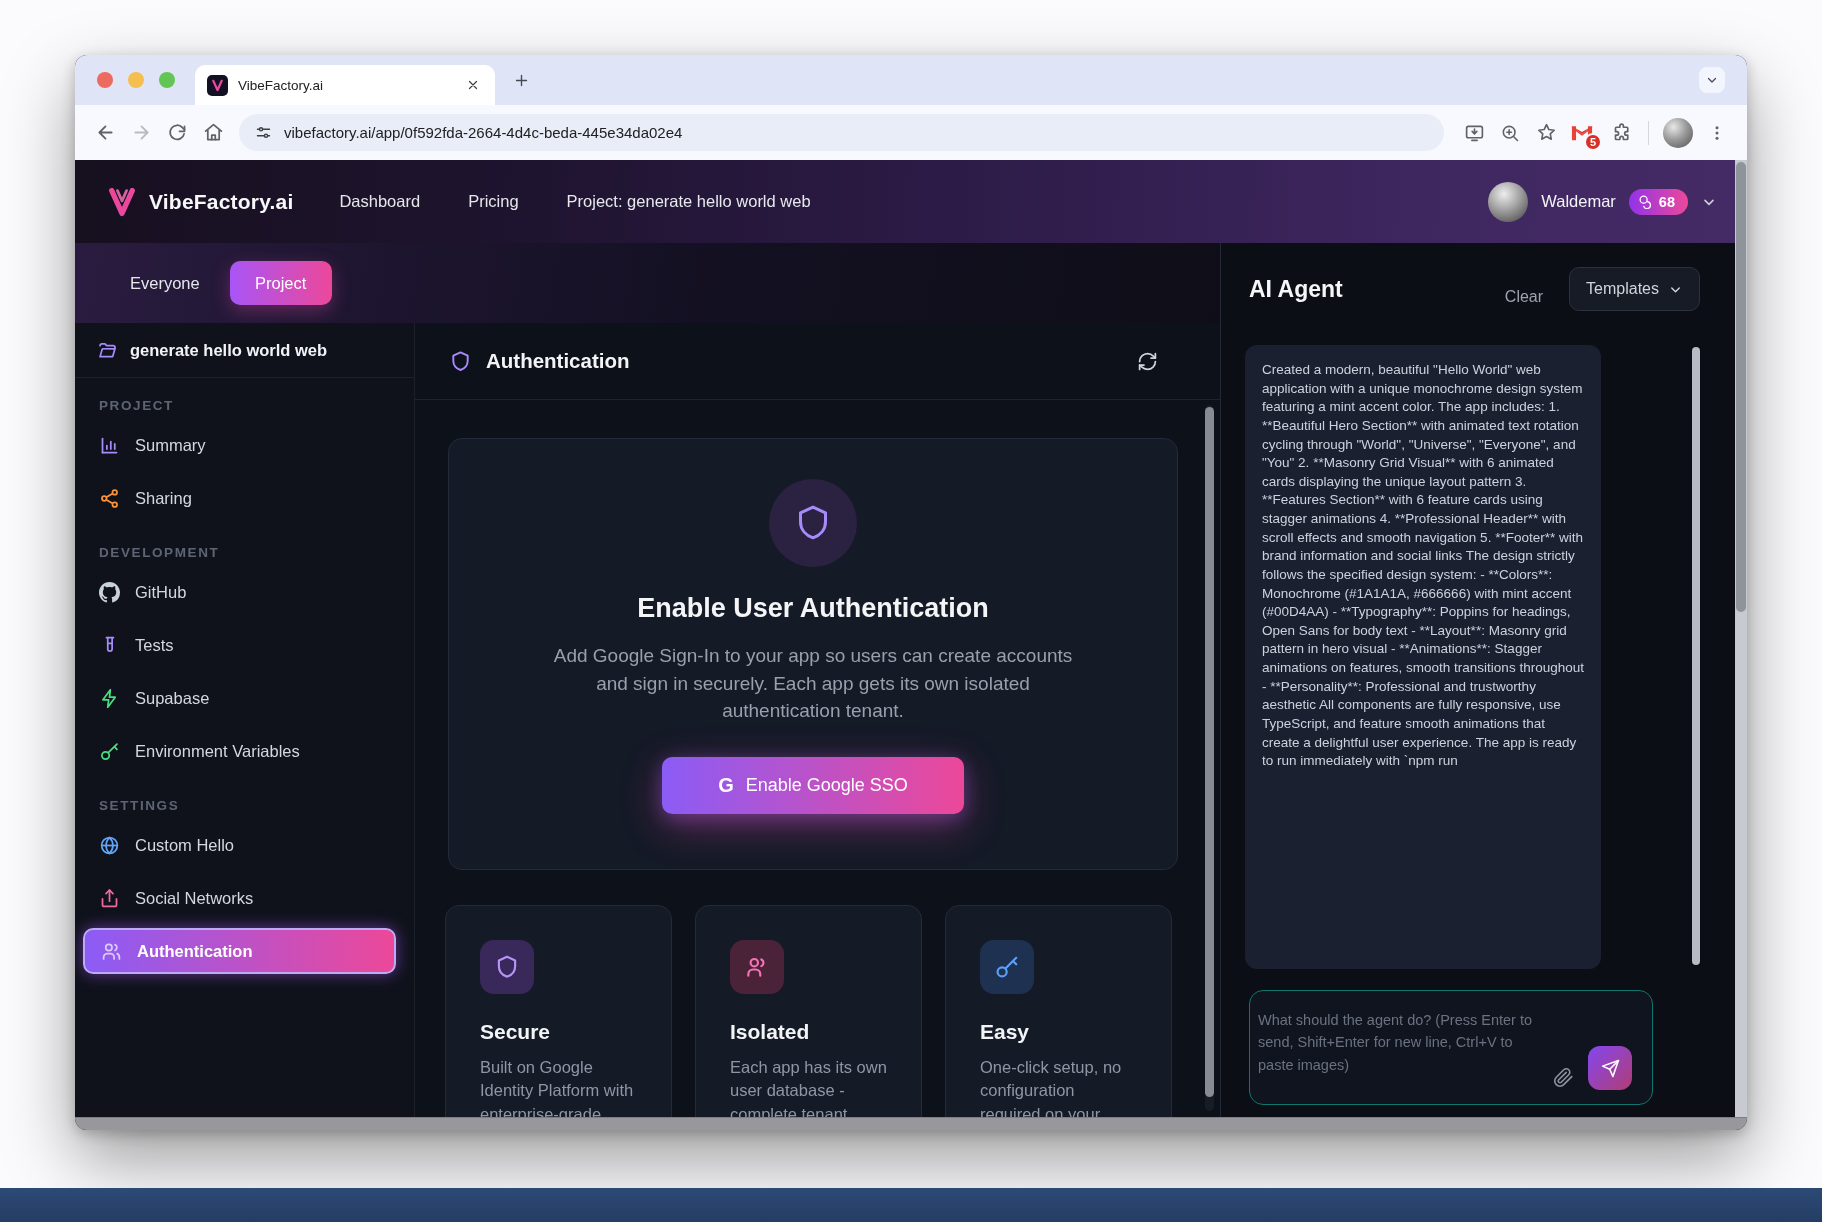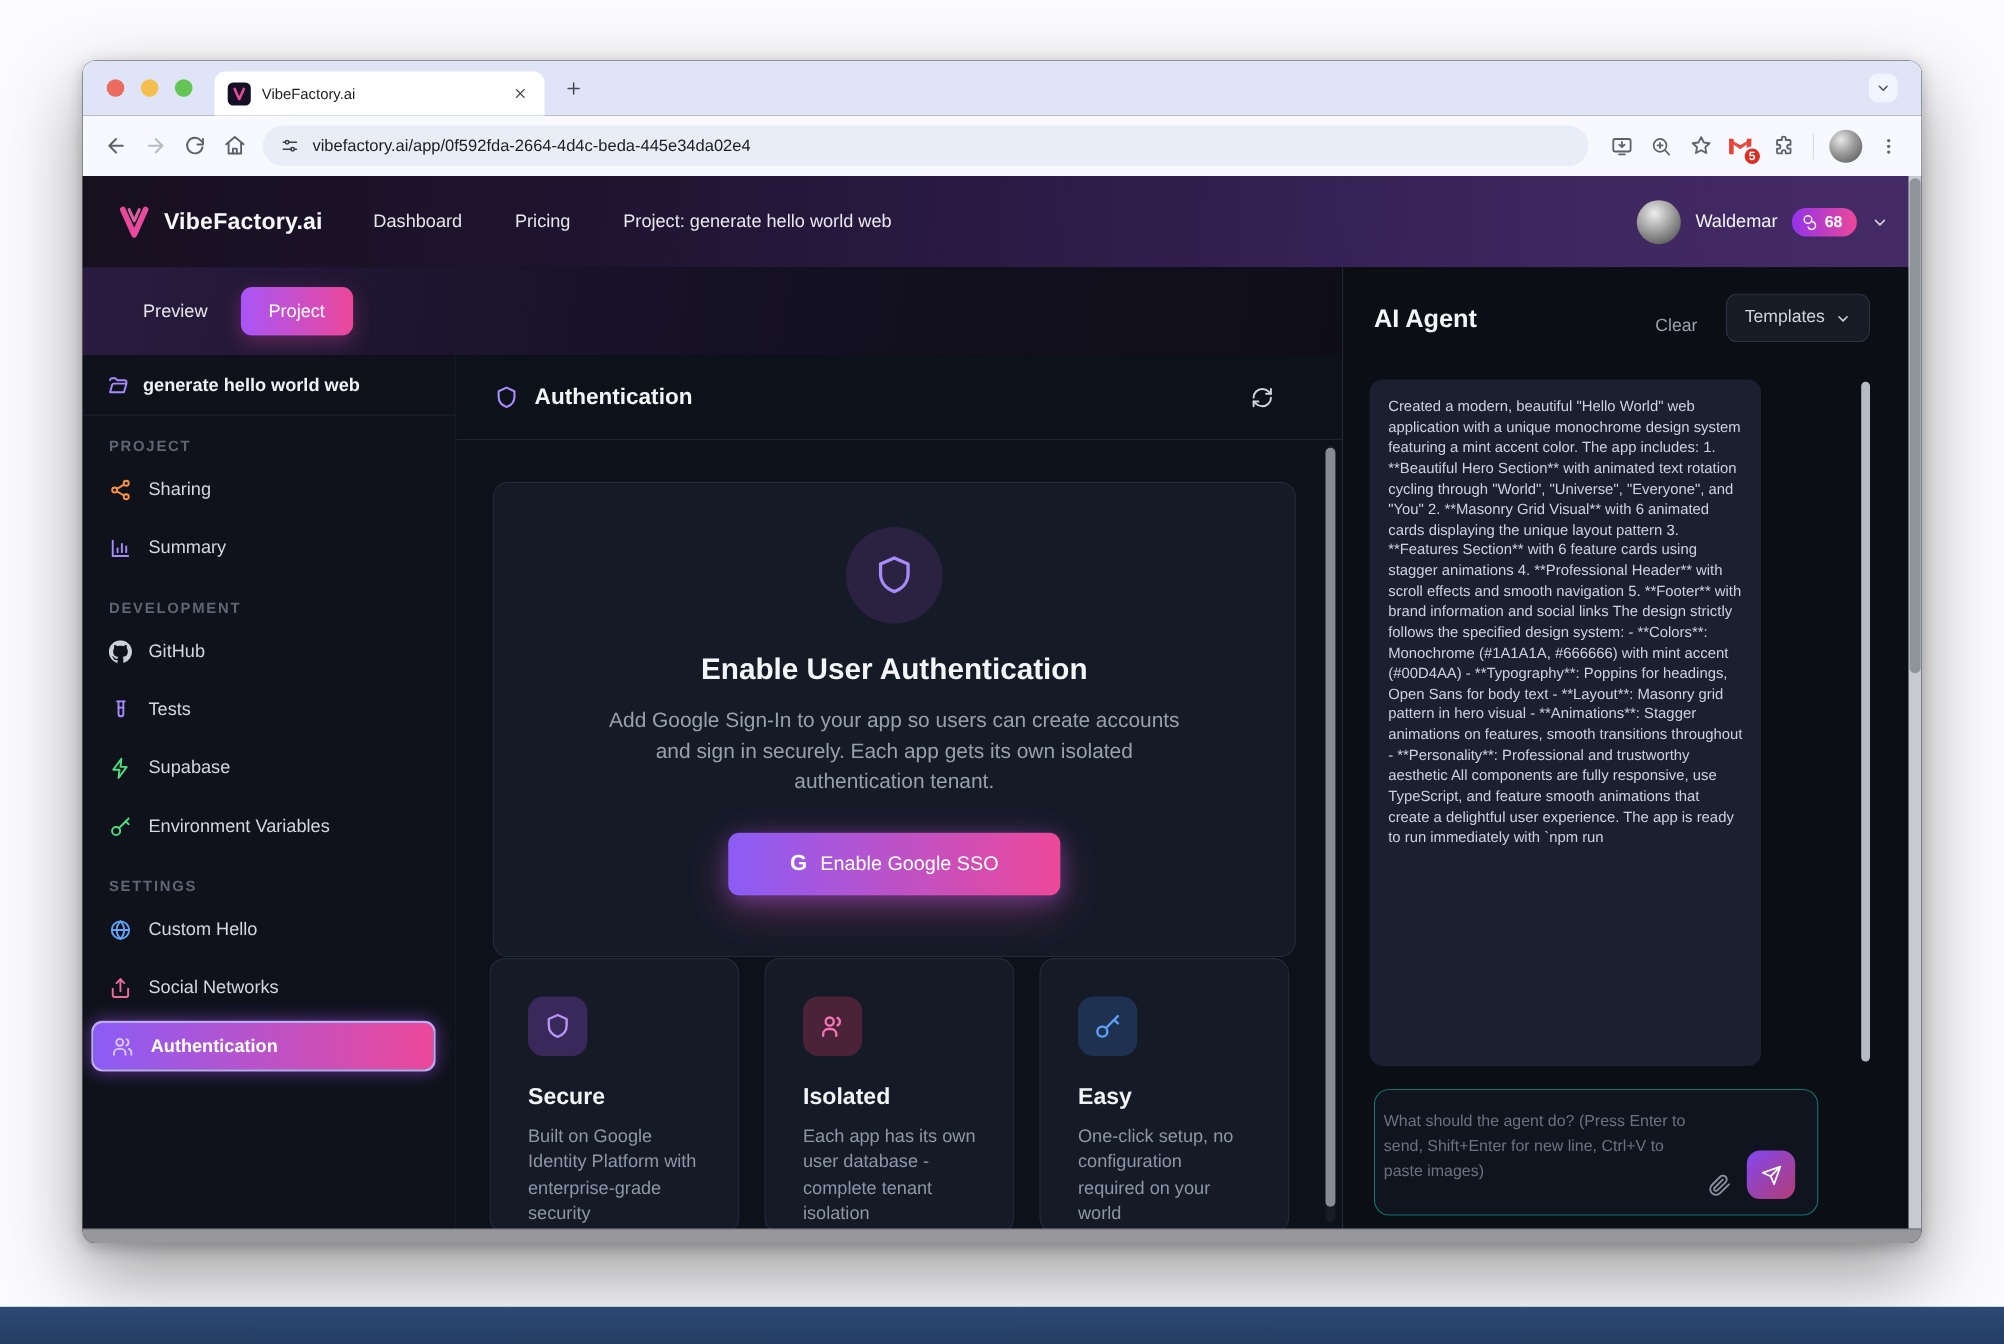--- a/index.html
+++ b/index.html
@@ -86,21 +86,21 @@
   .refresh-btn { margin-left:auto; margin-right:28px; color:#d1d5db; }
   .hero-card { position:absolute; left:33px; top:115px; width:730px; height:432px; background:#151a27; border:1px solid #232a3a; border-radius:14px; text-align:center; }
   .hero-circle { width:88px; height:88px; border-radius:50%; background:#2b2140; margin:40px auto 0; display:flex; align-items:center; justify-content:center; color:#a78bfa; }
   .hero-title { margin-top:26px; font-size:27px; font-weight:bold; color:#f4f5f7; }
   .hero-desc { margin:18px auto 0; max-width:525px; font-size:19px; line-height:1.45; color:#98a0ac; }
   .btn-sso { margin-top:32px; width:302px; height:57px; border:none; border-radius:10px;
     background:linear-gradient(90deg,#8b5cf6,#ec4899); color:#fff; font-size:18px; font-family:inherit;
     display:inline-flex; align-items:center; justify-content:center; gap:12px;
     box-shadow:0 12px 38px rgba(217,70,160,.38), 0 4px 18px rgba(139,92,246,.38); }
   .g-glyph { font-size:20px; font-weight:bold; color:#fff; }
-  .feature-card { position:absolute; top:548px; width:227px; height:250px; background:#151a27; border:1px solid #232a3a; border-radius:14px; padding:34px; }
+  .feature-card { position:absolute; top:582px; width:227px; height:250px; background:#151a27; border:1px solid #232a3a; border-radius:14px; padding:34px; }
   .feature-card .tile { width:54px; height:54px; border-radius:14px; display:flex; align-items:center; justify-content:center; }
   .tile-purple { background:#39285a; color:#b794f6; }
   .tile-pink { background:#4a2339; color:#f472b6; }
   .tile-blue { background:#1f3150; color:#5ea0f8; }
   .feature-card h3 { margin-top:26px; font-size:21px; font-weight:bold; color:#f3f4f6; }
   .feature-card p { margin-top:12px; font-size:16.5px; line-height:1.42; color:#8e96a4; }
   .main-vscroll { position:absolute; right:6px; top:82px; width:9px; height:706px; background:#171c26; border-radius:5px; }
   .main-vscroll .thumb { position:absolute; left:0; top:2px; width:9px; height:690px; background:#868b94; border-radius:5px; }
 
   
@@ -280,50 +280,50 @@
       </span>
       <span class="chev">
         <svg width="16" height="16" viewBox="0 0 24 24" stroke="currentColor" stroke-width="2.4" fill="none" stroke-linecap="round" stroke-linejoin="round">
             <path d="M6 9.5l6 6 6-6"></path>
           </svg>
       </span>
     </div>
   </div>
 
   <div class="subnav">
-    <span class="preview">Preview</span>
+    <span class="preview">Everyone</span>
     <button class="btn-project">Project</button>
   </div>
 
   <aside class="sidebar">
     <div class="proj-row">
       <svg class="ic-purple" width="21" height="21" viewBox="0 0 24 24" stroke="currentColor" stroke-width="2" fill="none" stroke-linecap="round" stroke-linejoin="round">
           <path d="M3.5 6.5a2 2 0 012-2h3.6l2 2h7.4a2 2 0 012 2v1"></path>
           <path d="M3.5 19l2.3-8a1.5 1.5 0 011.4-1h13.3l-2.6 9z"></path>
         </svg>
       <span class="pname">generate hello world web</span>
     </div>
 
     <div class="sec-label">PROJECT</div>
     <div class="sideitem">
+      <svg class="ic-purple" width="21" height="21" viewBox="0 0 24 24" stroke="currentColor" stroke-width="2" fill="none" stroke-linecap="round">
+          <path d="M4 4v16"></path>
+          <path d="M4 20h16"></path>
+          <path d="M9 16v-4M13.5 16V7.5M18 16v-6"></path>
+        </svg>
+      <span>Summary</span>
+    </div>
+    <div class="sideitem">
       <svg class="ic-orange" width="21" height="21" viewBox="0 0 24 24" stroke="currentColor" stroke-width="2" fill="none">
           <circle cx="18" cy="5" r="2.6"></circle>
           <circle cx="6" cy="12" r="2.6"></circle>
           <circle cx="18" cy="19" r="2.6"></circle>
           <path d="M8.3 10.7l7.4-4.4M8.3 13.3l7.4 4.4"></path>
         </svg>
       <span>Sharing</span>
-    </div>
-    <div class="sideitem">
-      <svg class="ic-purple" width="21" height="21" viewBox="0 0 24 24" stroke="currentColor" stroke-width="2" fill="none" stroke-linecap="round">
-          <path d="M4 4v16"></path>
-          <path d="M4 20h16"></path>
-          <path d="M9 16v-4M13.5 16V7.5M18 16v-6"></path>
-        </svg>
-      <span>Summary</span>
     </div>
 
     <div class="sec-label">DEVELOPMENT</div>
     <div class="sideitem">
       <svg class="ic-gray" width="21" height="21" viewBox="0 0 16 16" fill="currentColor">
           <path d="M8 0C3.58 0 0 3.58 0 8c0 3.54 2.29 6.53 5.47 7.59.4.07.55-.17.55-.38 0-.19-.01-.82-.01-1.49-2.01.37-2.53-.49-2.69-.94-.09-.23-.48-.94-.82-1.13-.28-.15-.68-.52-.01-.53.63-.01 1.08.58 1.23.82.72 1.21 1.87.87 2.33.66.07-.52.28-.87.51-1.07-1.78-.2-3.64-.89-3.64-3.95 0-.87.31-1.59.82-2.15-.08-.2-.36-1.02.08-2.12 0 0 .67-.21 2.2.82.64-.18 1.32-.27 2-.27s1.36.09 2 .27c1.53-1.04 2.2-.82 2.2-.82.44 1.1.16 1.92.08 2.12.51.56.82 1.27.82 2.15 0 3.07-1.87 3.75-3.65 3.95.29.25.54.73.54 1.48 0 1.07-.01 1.93-.01 2.2 0 .21.15.46.55.38A8.01 8.01 0 0016 8c0-4.42-3.58-8-8-8z"></path>
         </svg>
       <span>GitHub</span>
     </div>
     <div class="sideitem">

